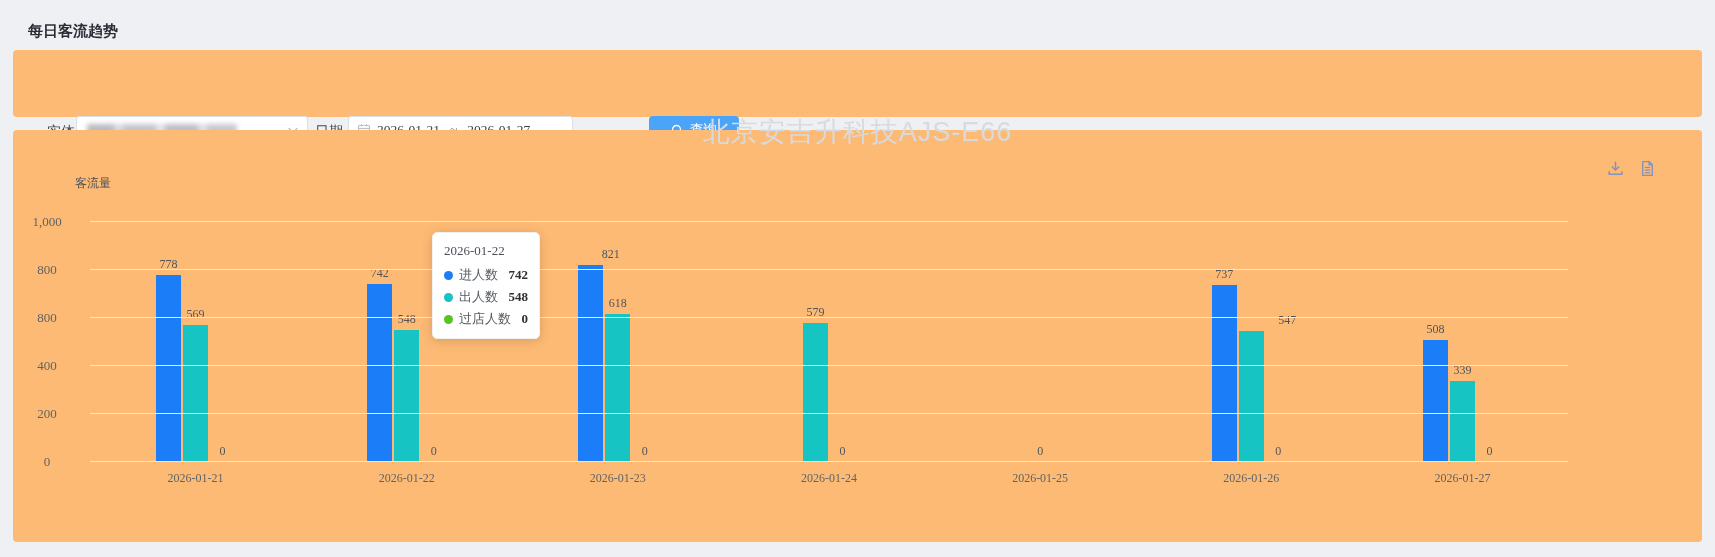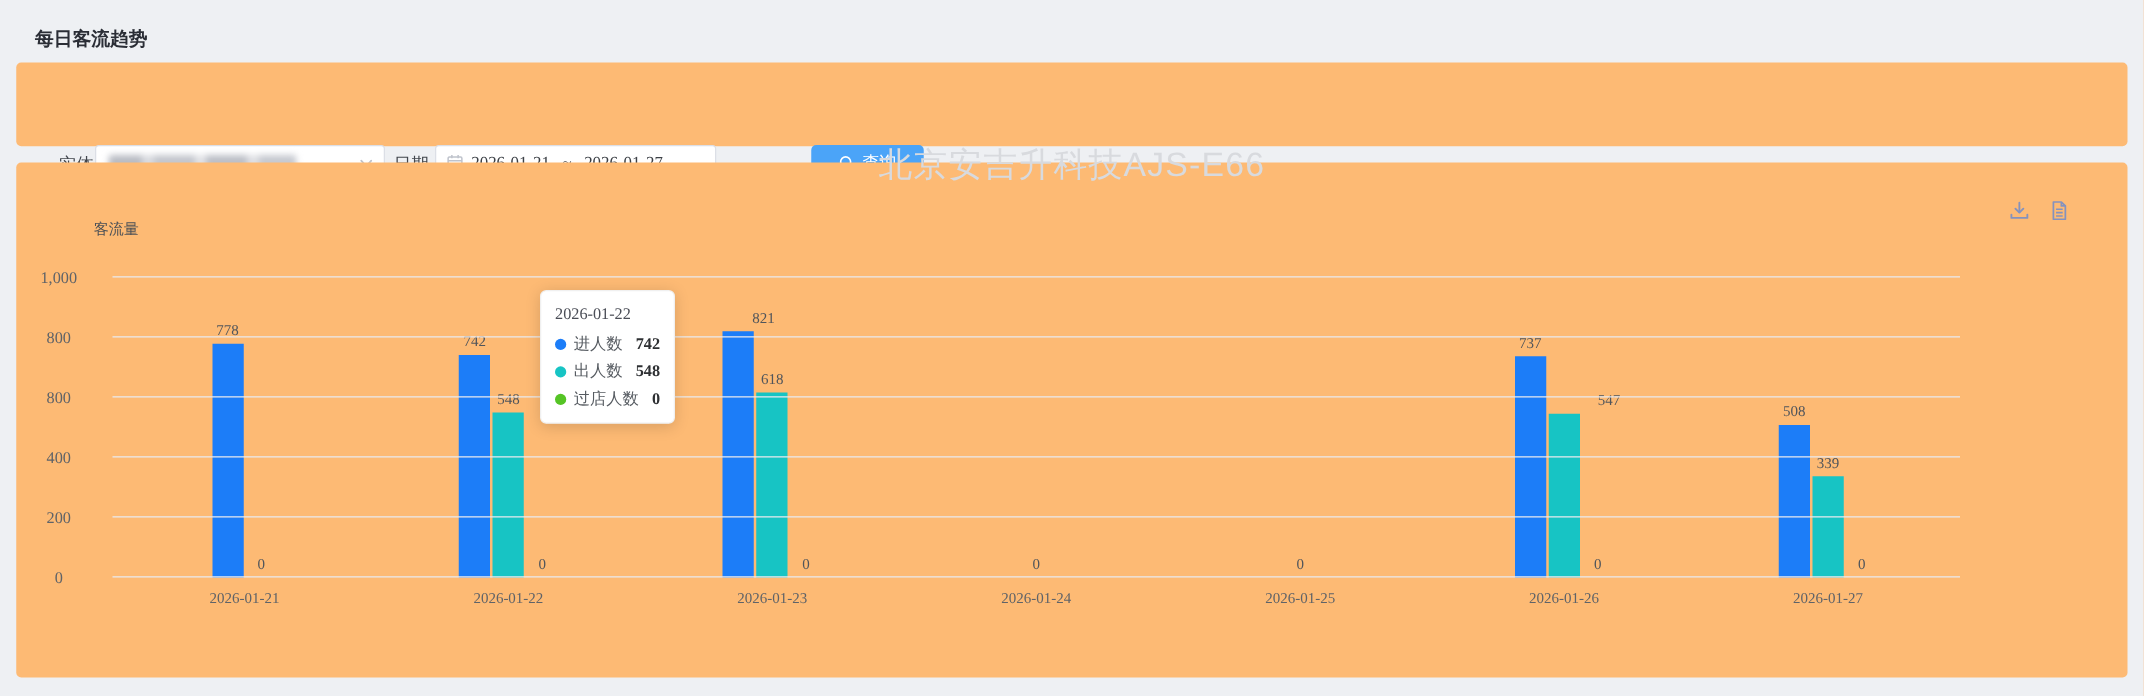--- a/index.html
+++ b/index.html
@@ -161,20 +161,24 @@
   <div class="y-axis-title">客流量</div>
 
   <div class="plot">
     <div class="groups">
         <div class="bar-group">
           <div class="slot">
             <div class="bar-label" style="bottom: 189.72px;">778</div>
             <div class="bar" style="height: 186.72px; background: rgb(28, 125, 248);"></div>
           </div>
           <div class="slot">
+            <div class="bar-label" style="bottom: 139.56px;">569</div>
+            <div class="bar" style="height: 136.56px; background: rgb(23, 196, 196);"></div>
+          </div>
+          <div class="slot">
             <div class="bar-label" style="bottom: 3px;">0</div>
             <div class="bar" style="height: 0px; background: rgb(85, 196, 37);"></div>
           </div>
           <div class="x-label">2026-01-21</div>
         </div>
         <div class="bar-group">
           <div class="slot">
             <div class="bar-label" style="bottom: 181.08px;">742</div>
             <div class="bar" style="height: 178.08px; background: rgb(28, 125, 248);"></div>
           </div>
@@ -197,20 +201,24 @@
             <div class="bar-label" style="bottom: 151.32px;">618</div>
             <div class="bar" style="height: 148.32px; background: rgb(23, 196, 196);"></div>
           </div>
           <div class="slot">
             <div class="bar-label" style="bottom: 3px;">0</div>
             <div class="bar" style="height: 0px; background: rgb(85, 196, 37);"></div>
           </div>
           <div class="x-label">2026-01-23</div>
         </div>
         <div class="bar-group">
+          <div class="slot">
+            <div class="bar-label" style="bottom: 141.96px;">579</div>
+            <div class="bar" style="height: 138.96px; background: rgb(23, 196, 196);"></div>
+          </div>
           <div class="slot">
             <div class="bar-label" style="bottom: 3px;">0</div>
             <div class="bar" style="height: 0px; background: rgb(85, 196, 37);"></div>
           </div>
           <div class="x-label">2026-01-24</div>
         </div>
         <div class="bar-group">
           <div class="slot">
             <div class="bar-label" style="bottom: 3px;">0</div>
             <div class="bar" style="height: 0px; background: rgb(85, 196, 37);"></div>

